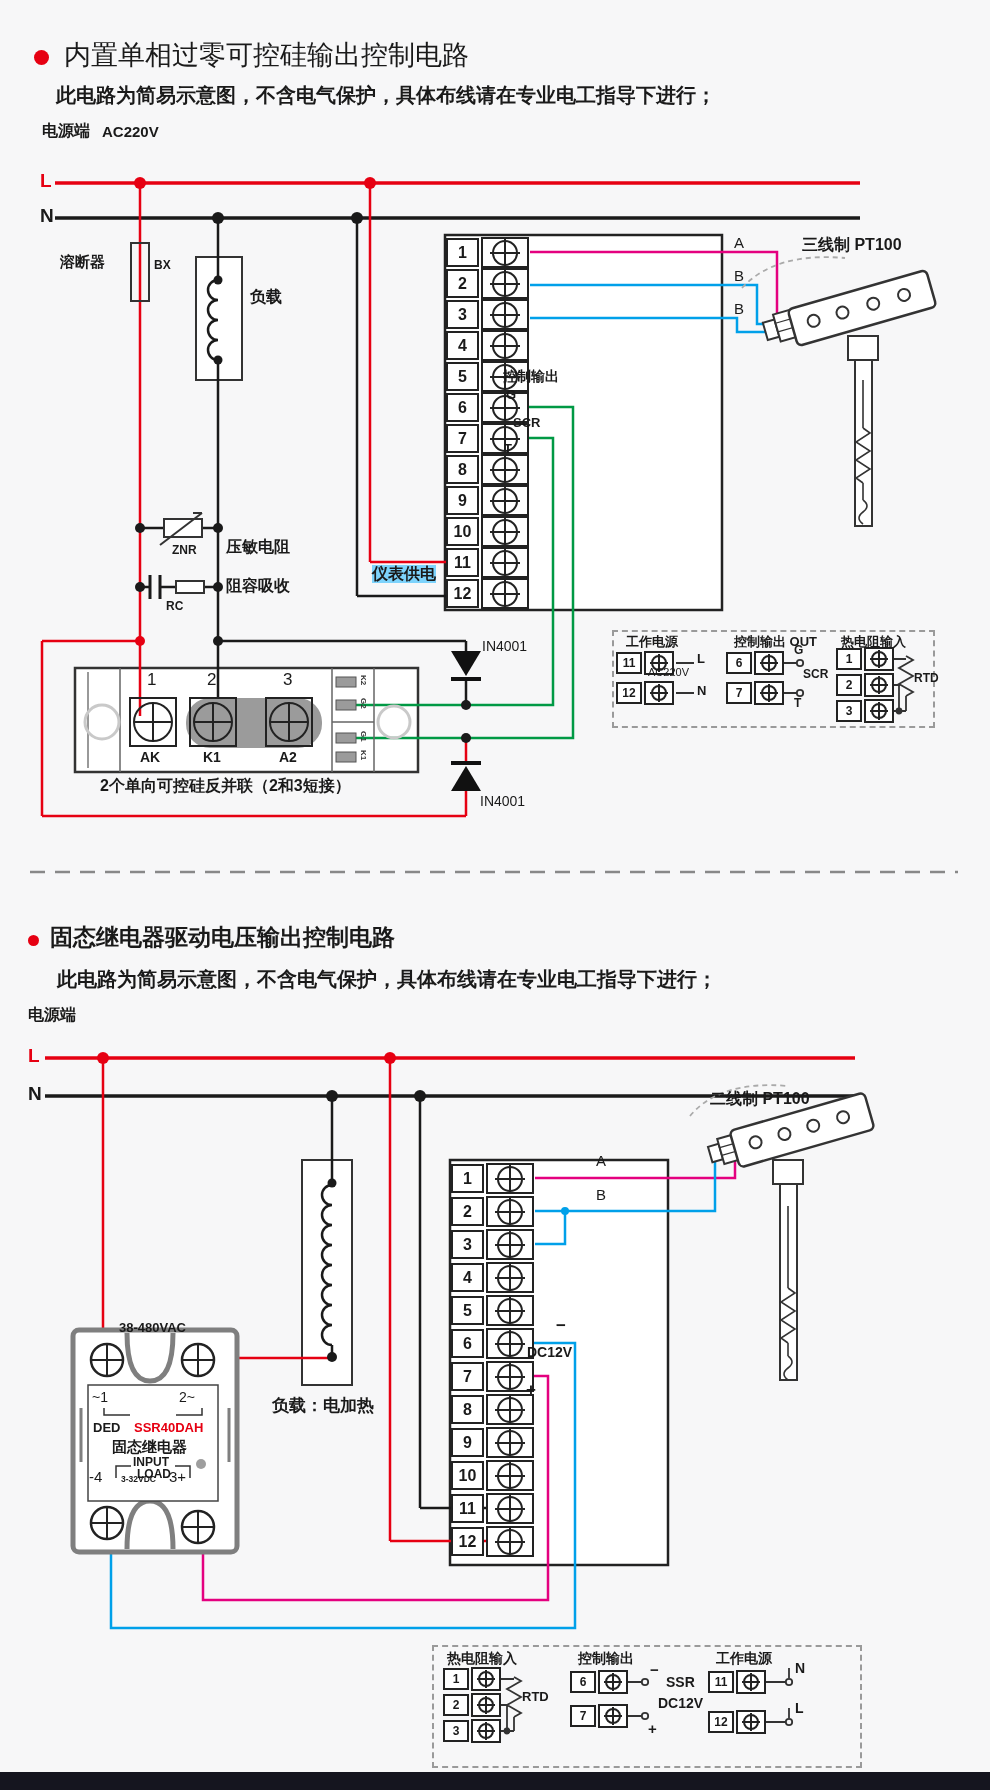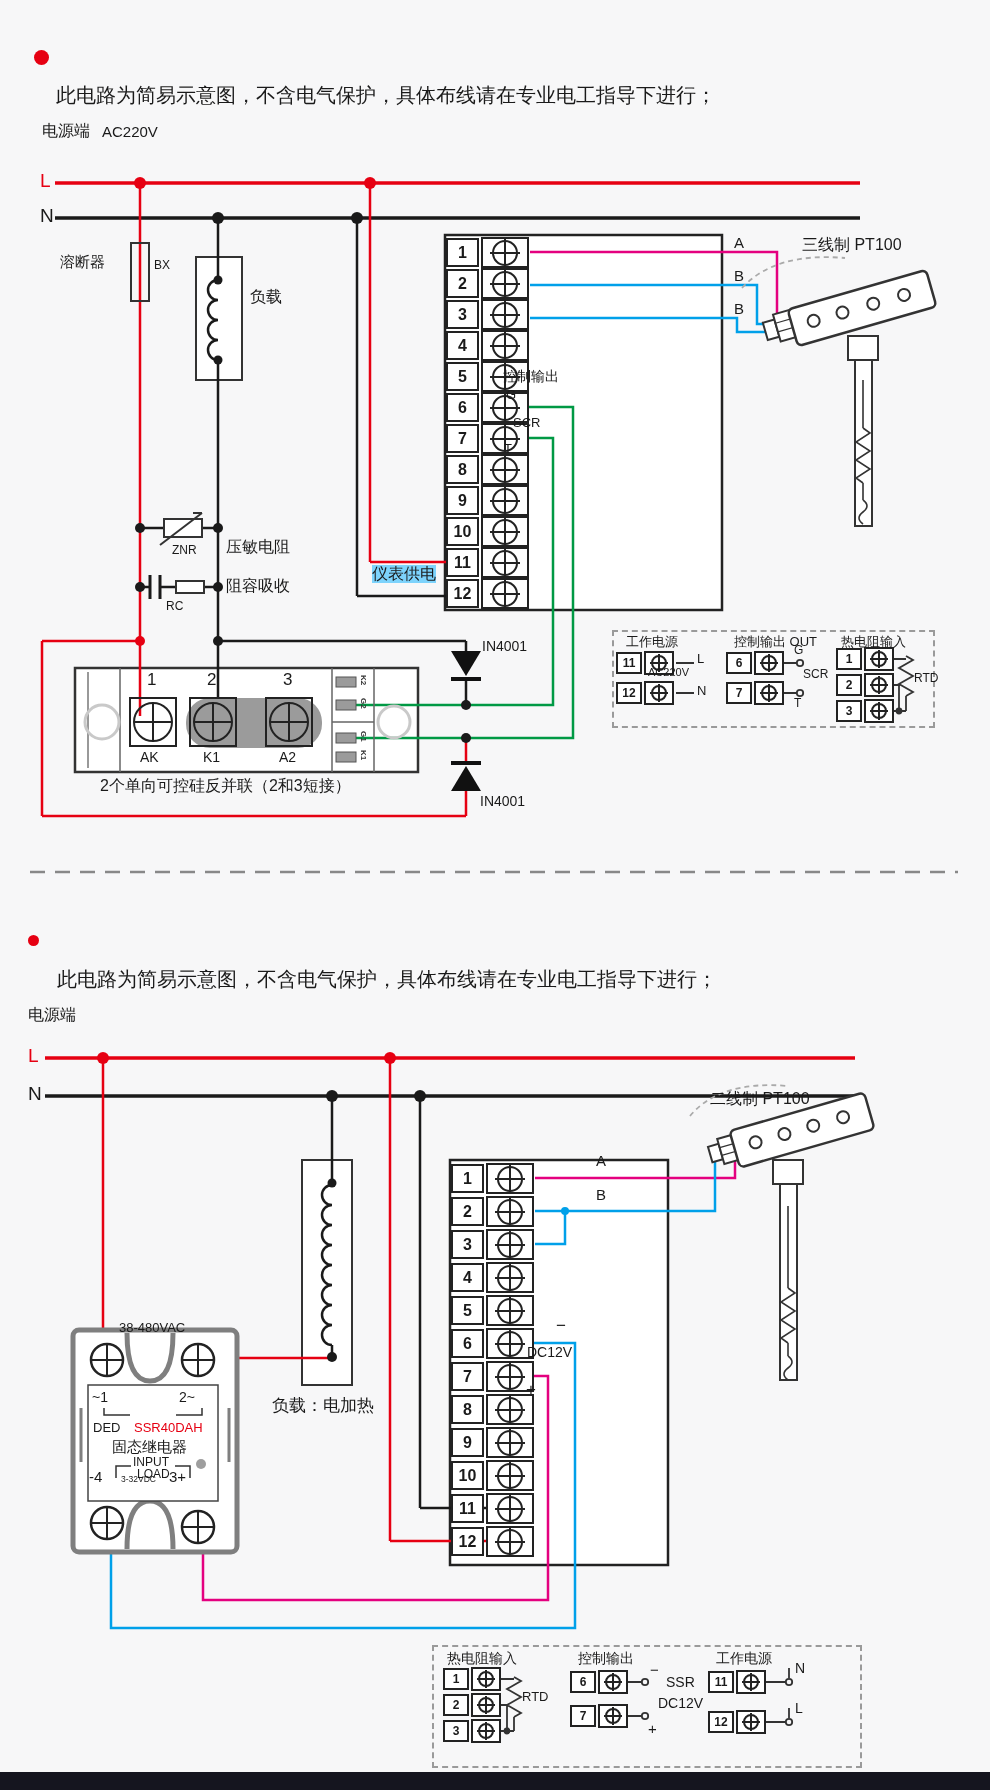--- a/index.html
+++ b/index.html
@@ -1,20 +1,20 @@
 <!DOCTYPE html>
 <html><head>
 <meta charset="utf-8">
 <style>
   html,body{margin:0;padding:0;background:#e8e8e8;}
   #wrap{position:relative;width:990px;height:1790px;background:#f7f7f8;overflow:hidden;
         font-family:"Liberation Sans","DejaVu Sans",sans-serif;color:#1a1a1a;}
   #wires{position:absolute;left:0;top:0;z-index:1;}
   .lb{position:absolute;white-space:nowrap;color:#1a1a1a;z-index:3;line-height:1.15;}
-  .b{font-weight:normal;}
+  .b{font-weight:bold;}
   .red{color:#e60012;}
   .rot{transform:rotate(90deg);transform-origin:0 0;font-size:8px;font-weight:bold;color:#333;}
   .bullet{position:absolute;background:#e60012;border-radius:50%;z-index:3;}
   .num{position:absolute;box-sizing:border-box;width:33px;height:29px;border:2px solid #222;background:#fff;
        font-weight:bold;font-size:16px;line-height:25px;text-align:center;z-index:2;}
   .num.s{width:26px;height:22px;font-size:12px;line-height:18px;}
   .screw{position:absolute;box-sizing:border-box;width:48px;height:31px;border:2px solid #222;background:#fff;z-index:2;}
   .screw.sm{width:30px;height:24px;}
   .sc{position:absolute;left:50%;top:50%;width:26px;height:26px;margin:-13px 0 0 -13px;
       border:2px solid #222;border-radius:50%;box-sizing:border-box;}
@@ -234,20 +234,21 @@
     <path d="M628,1682 H641 M628,1716 H641"></path>
     <circle cx="645" cy="1682" r="3.2"></circle>
         <circle cx="645" cy="1716" r="3.2"></circle>
     <path d="M766,1682 H785 M789,1678 V1668 M766,1722 H785 M789,1718 V1708"></path>
     <circle cx="789" cy="1682" r="3.2"></circle>
         <circle cx="789" cy="1722" r="3.2"></circle>
   </g>
 </svg>
 
 <span class="bullet" style="left:34px;top:50px;width:15px;height:15px;"></span>
+<div class="lb" style="left:64px;top:40px;font-size:27px;">内置单相过零可控硅输出控制电路</div>
 <div class="lb b" style="left:56px;top:84px;font-size:20px;">此电路为简易示意图，不含电气保护，具体布线请在专业电工指导下进行；</div>
 
 <div class="lb b" style="left:42px;top:122px;font-size:16px;">电源端</div>
 <div class="lb b" style="left:102px;top:123px;font-size:15px;">AC220V</div>
 <div class="lb b red" style="left:40px;top:170px;font-size:19px;">L</div>
 <div class="lb b" style="left:40px;top:205px;font-size:19px;">N</div>
 
 <div class="lb b" style="left:60px;top:253px;font-size:15px;">溶断器</div>
 <div class="lb b" style="left:154px;top:259px;font-size:12px;">BX</div>
 <div class="lb b" style="left:250px;top:288px;font-size:16px;">负载</div>
@@ -286,20 +287,21 @@
 <div class="lb" style="left:648px;top:666px;font-size:11px;">AC220V</div>
 <div class="lb b" style="left:697px;top:684px;font-size:13px;">N</div>
 <div class="lb b" style="left:734px;top:635px;font-size:13px;">控制输出 OUT</div>
 <div class="lb b" style="left:794px;top:644px;font-size:12px;">G</div>
 <div class="lb b" style="left:803px;top:668px;font-size:12px;">SCR</div>
 <div class="lb b" style="left:794px;top:697px;font-size:12px;">T</div>
 <div class="lb b" style="left:841px;top:635px;font-size:13px;">热电阻输入</div>
 <div class="lb b" style="left:914px;top:672px;font-size:12px;">RTD</div>
 
 <span class="bullet" style="left:28px;top:935px;width:11px;height:11px;"></span>
+<div class="lb b" style="left:50px;top:924px;font-size:23px;">固态继电器驱动电压输出控制电路</div>
 <div class="lb b" style="left:57px;top:968px;font-size:20px;">此电路为简易示意图，不含电气保护，具体布线请在专业电工指导下进行；</div>
 <div class="lb b" style="left:28px;top:1006px;font-size:16px;">电源端</div>
 <div class="lb b red" style="left:28px;top:1045px;font-size:19px;">L</div>
 <div class="lb b" style="left:28px;top:1083px;font-size:19px;">N</div>
 
 <div class="lb b" style="left:710px;top:1090px;font-size:16px;">二线制 PT100</div>
 <div class="lb" style="left:596px;top:1152px;font-size:15px;">A</div>
 <div class="lb" style="left:596px;top:1186px;font-size:15px;">B</div>
 <div class="lb b" style="left:556px;top:1316px;font-size:17px;">−</div>
 <div class="lb b" style="left:527px;top:1344px;font-size:14px;">DC12V</div>

